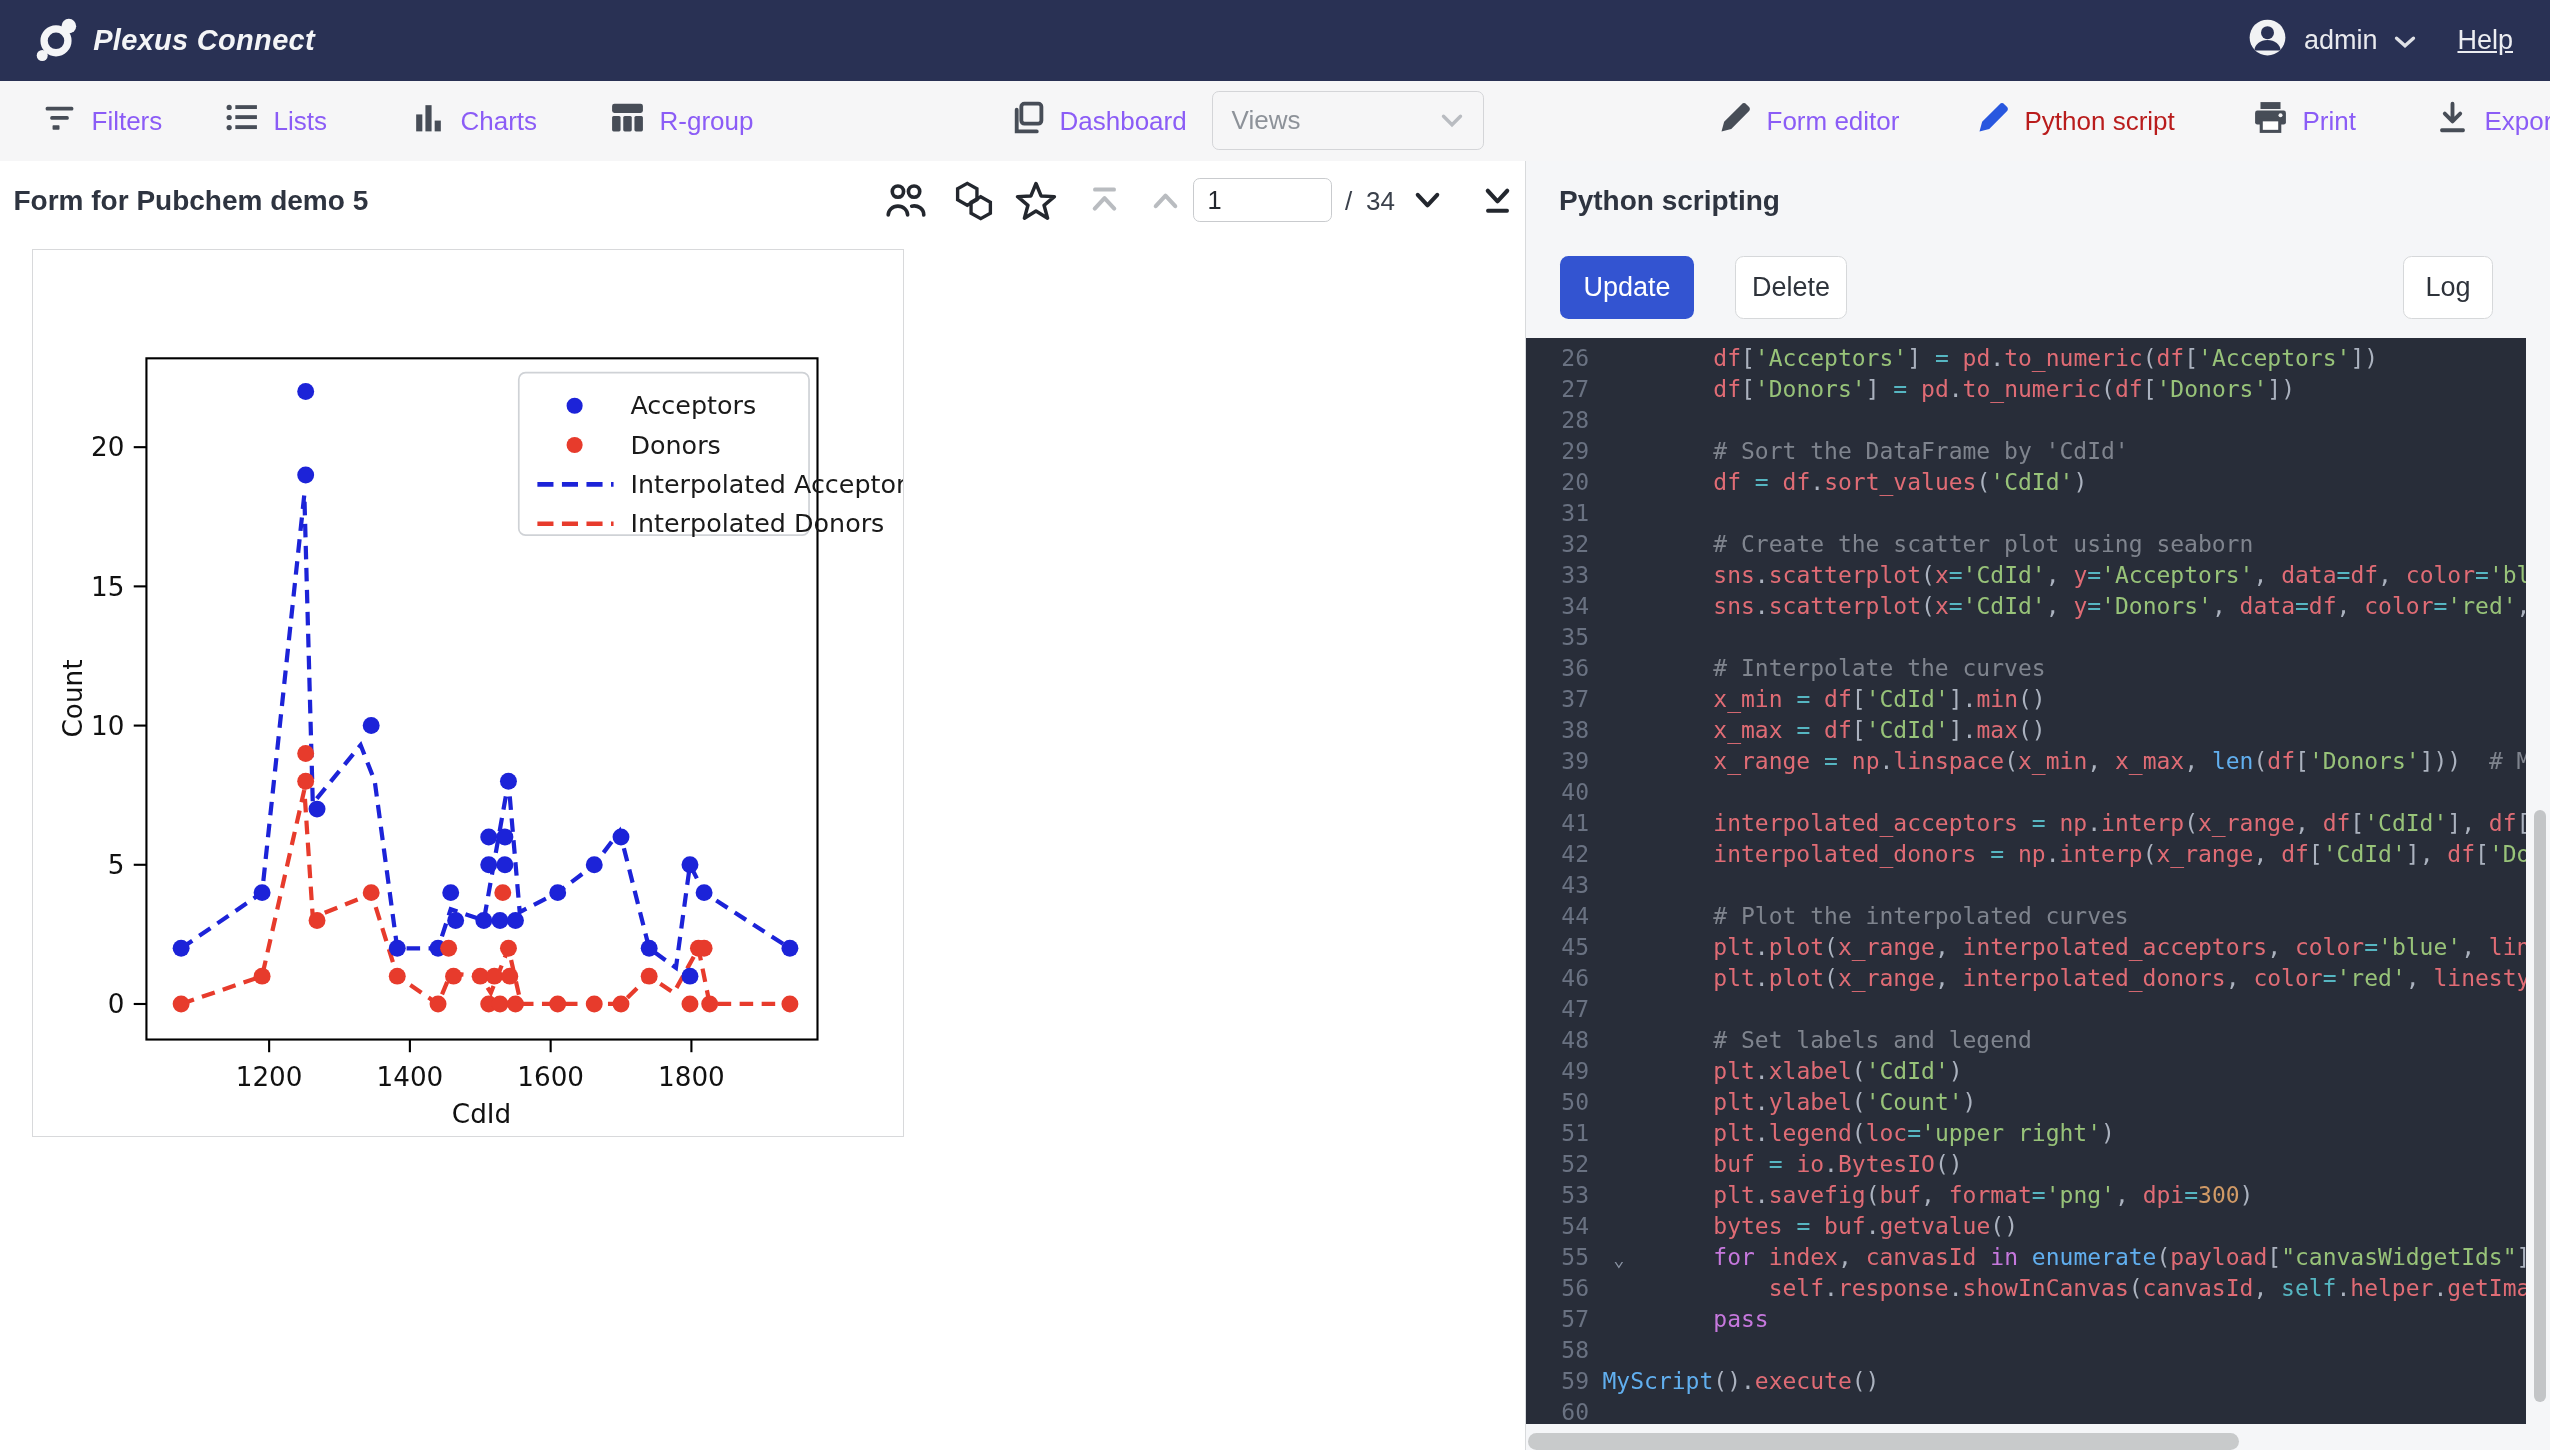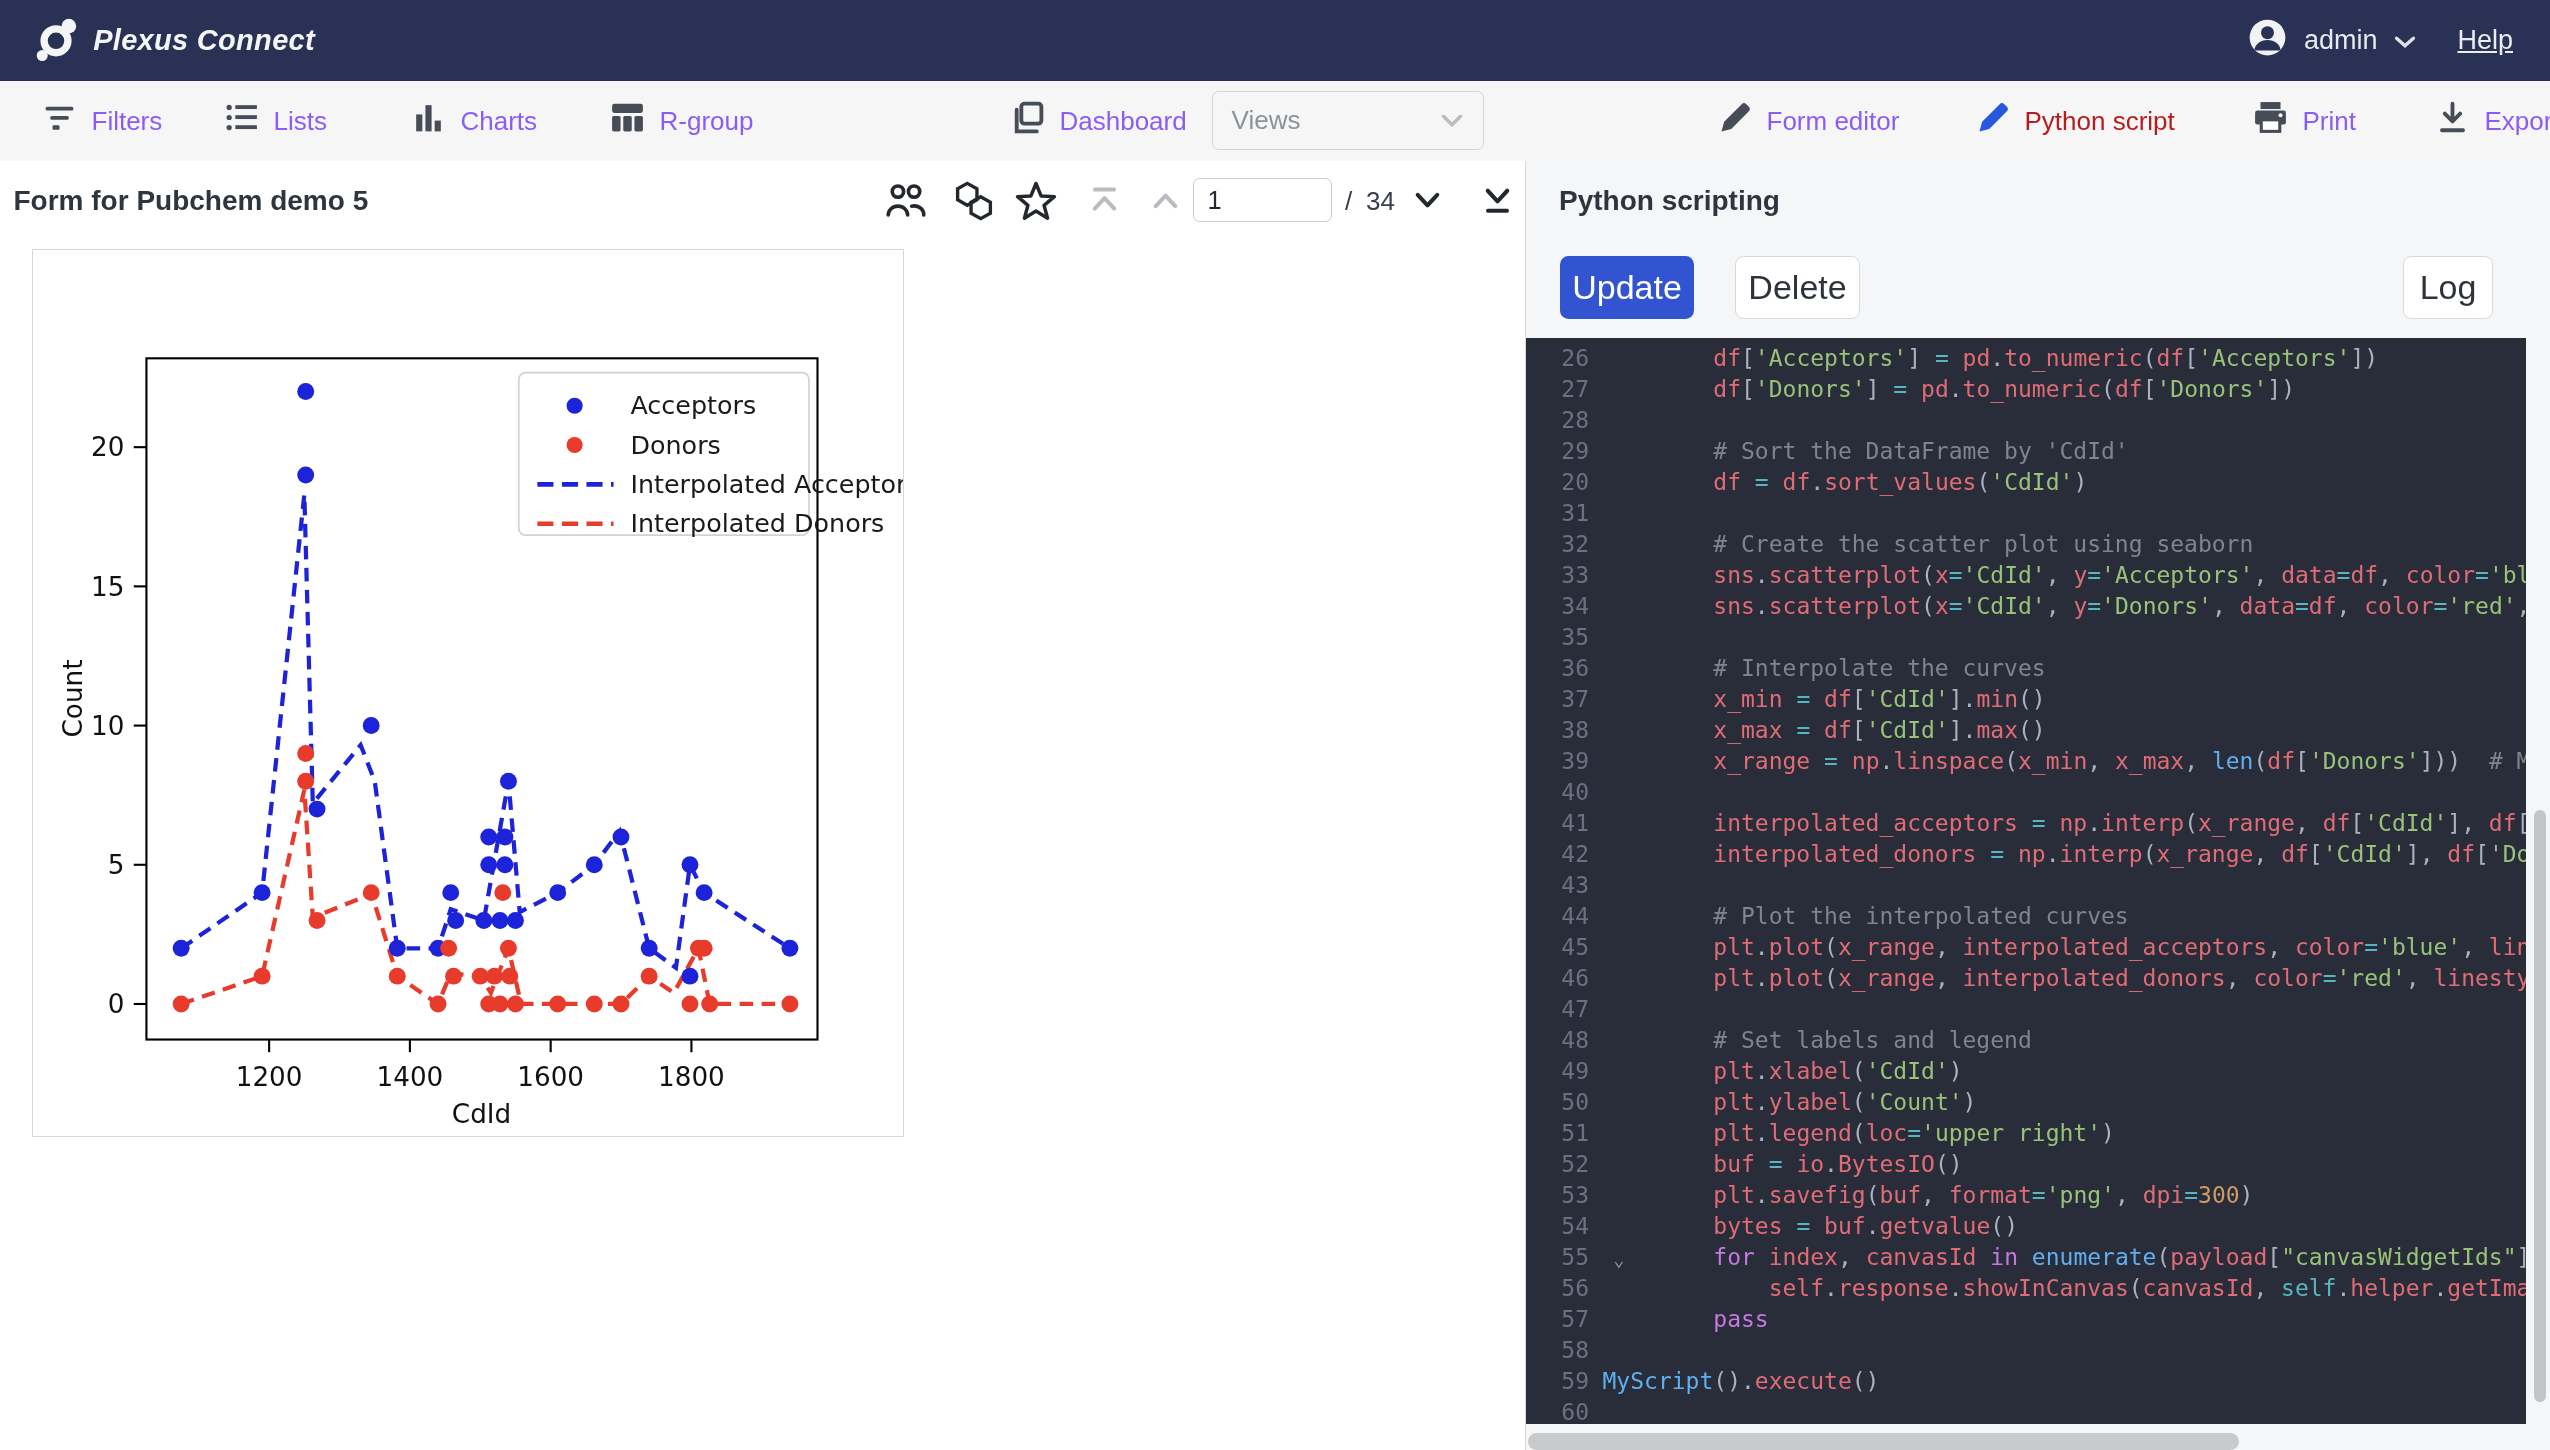--- a/index.html
+++ b/index.html
@@ -25,23 +25,23 @@
   .pager-text{position:absolute;top:0;height:80px;display:flex;align-items:center;font-size:26px;color:#3a404b;}
   .divider-v{position:absolute;left:1525px;top:161px;width:0.8px;height:1290px;background:#d8dadc;}
   
   .left-panel{position:absolute;left:0;top:240px;width:1525px;height:1210px;background:#ffffff;}
   .chart-widget{position:absolute;left:32px;top:9.3px;width:870px;height:886px;border:0.8px solid #d8d9db;background:#ffffff;}
   .tick{font-family:"DejaVu Sans",sans-serif;font-size:31px;fill:#111111;}
   .leg{font-family:"DejaVu Sans",sans-serif;font-size:30px;fill:#1a1a1a;}
   
   .right-panel{position:absolute;left:1526px;top:240px;width:1025px;height:1210px;background:#f5f6f8;}
   .py-title{position:absolute;left:1559px;top:161px;height:80px;display:flex;align-items:center;font-size:28px;font-weight:700;color:#2e3440;}
-  .btn{position:absolute;top:16px;height:63px;border-radius:8.5px;font-size:34px;display:flex;align-items:center;justify-content:center;cursor:pointer;box-sizing:border-box;font-family:"Liberation Sans",sans-serif;}
+  .btn{position:absolute;top:16px;height:63px;border-radius:8.5px;font-size:27px;display:flex;align-items:center;justify-content:center;cursor:pointer;box-sizing:border-box;font-family:"Liberation Sans",sans-serif;}
   .btn-update{left:34px;width:134px;background:#3354d1;color:#ffffff;border:none;}
-  .btn-delete{left:209px;width:125px;background:#ffffff;color:#2e333b;border:0.8px solid #d6d8da;}
+  .btn-delete{left:209px;width:112px;background:#ffffff;color:#2e333b;border:0.8px solid #d6d8da;}
   .btn-log{right:58px;width:90px;background:#ffffff;color:#2e333b;border:0.8px solid #d6d8da;}
   
   .editor{position:absolute;left:0px;top:98px;width:1000px;height:1086px;background:#282d39;overflow:hidden;font-family:"DejaVu Sans Mono",monospace;font-size:23px;line-height:31px;padding-top:5.1px;box-sizing:border-box;}
   .cl{display:flex;height:31px;}
   .ln{flex:none;width:63px;text-align:right;padding-right:13.5px;color:#6a7282;position:relative;}
   .ln .fold{position:absolute;right:-22px;top:1.7px;color:#8a93a3;font-size:18.6px;}
   .lc{white-space:pre;flex:none;}
   .tok-r{color:#e06c75;} .tok-g{color:#98c379;} .tok-c{color:#56b6c2;} .tok-b{color:#61afef;}
   .tok-p{color:#c678dd;} .tok-o{color:#d19a66;} .tok-w{color:#abb2bf;} .tok-k{color:#7f848e;}
   .vscroll{position:absolute;left:1008px;top:570px;width:12px;height:592px;background:#c3c5c7;border-radius:6px;cursor:pointer;}

